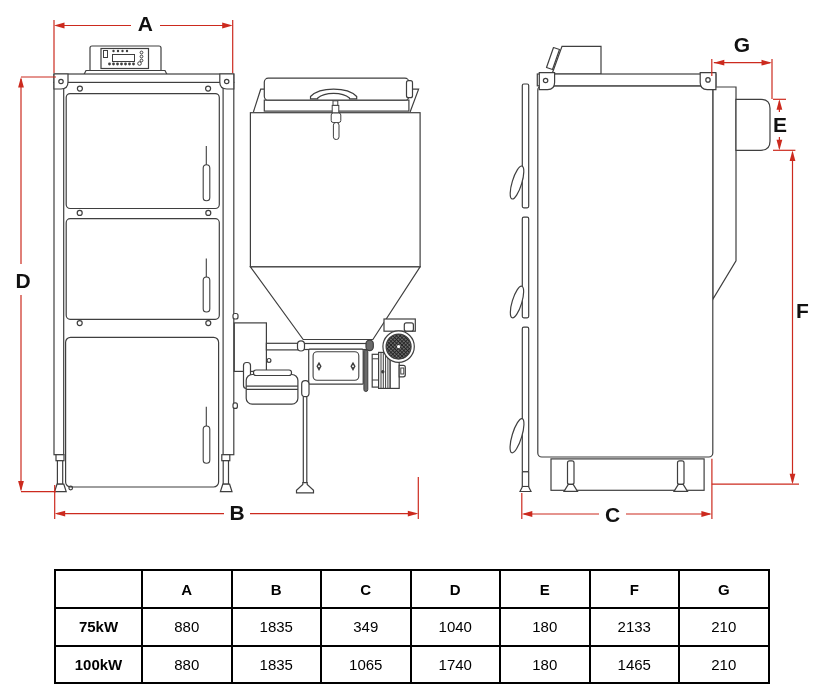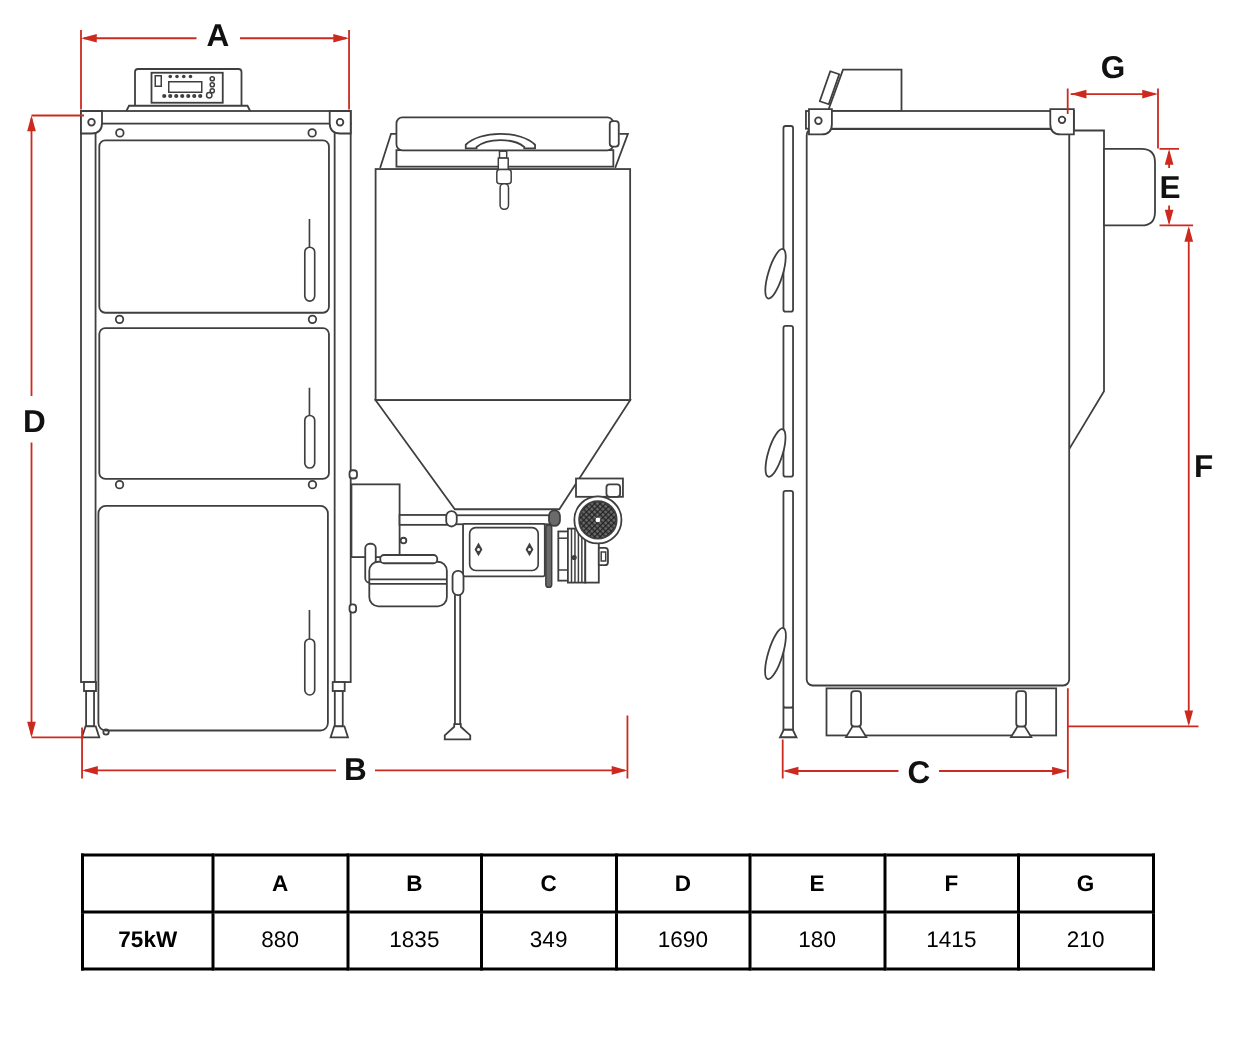--- a/index.html
+++ b/index.html
@@ -255,20 +255,30 @@
   <td class="hd" style="width:87.5px">D</td>
   <td class="hd" style="width:87.5px">E</td>
   <td class="hd" style="width:87.5px">F</td>
   <td class="hd" style="width:87.5px">G</td>
 </tr>
 <tr>
   <td class="hd" style="height:35.4px">75kW</td>
   <td>880</td>
           <td>1835</td>
           <td>349</td>
-          <td>1690</td>
+          <td>1040</td>
           <td>180</td>
-          <td>1415</td>
+          <td>2133</td>
+          <td>210</td>
+</tr>
+<tr>
+  <td class="hd" style="height:35px">100kW</td>
+  <td>880</td>
+          <td>1835</td>
+          <td>1065</td>
+          <td>1740</td>
+          <td>180</td>
+          <td>1465</td>
           <td>210</td>
 </tr>
 </tbody>
     </table>
 </div>
 
 </body></html>

